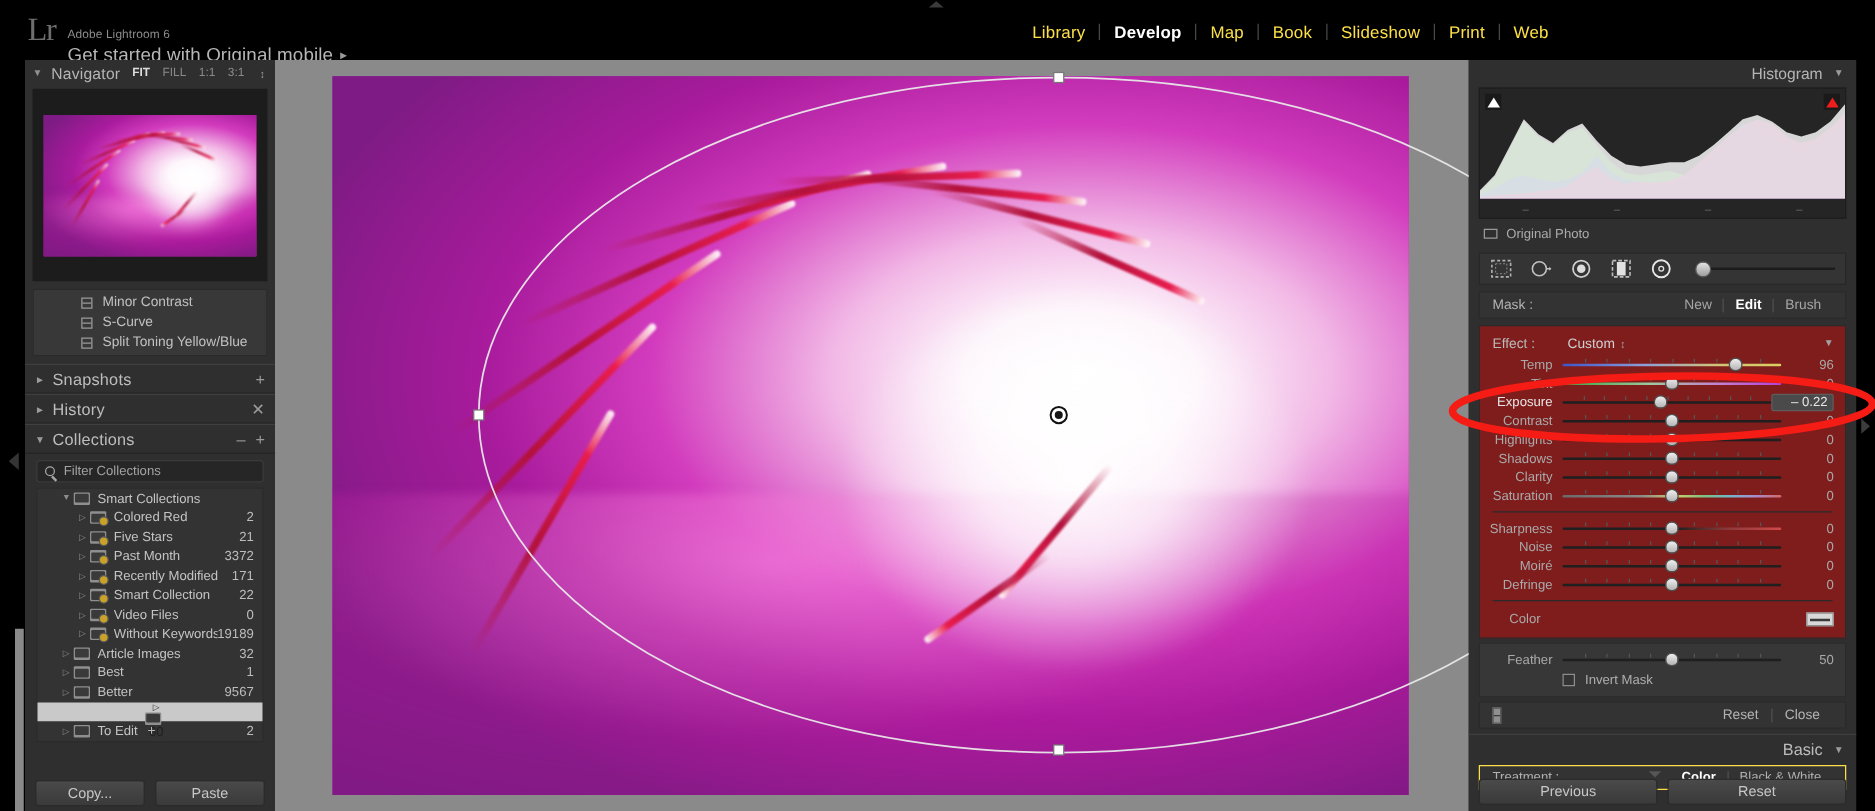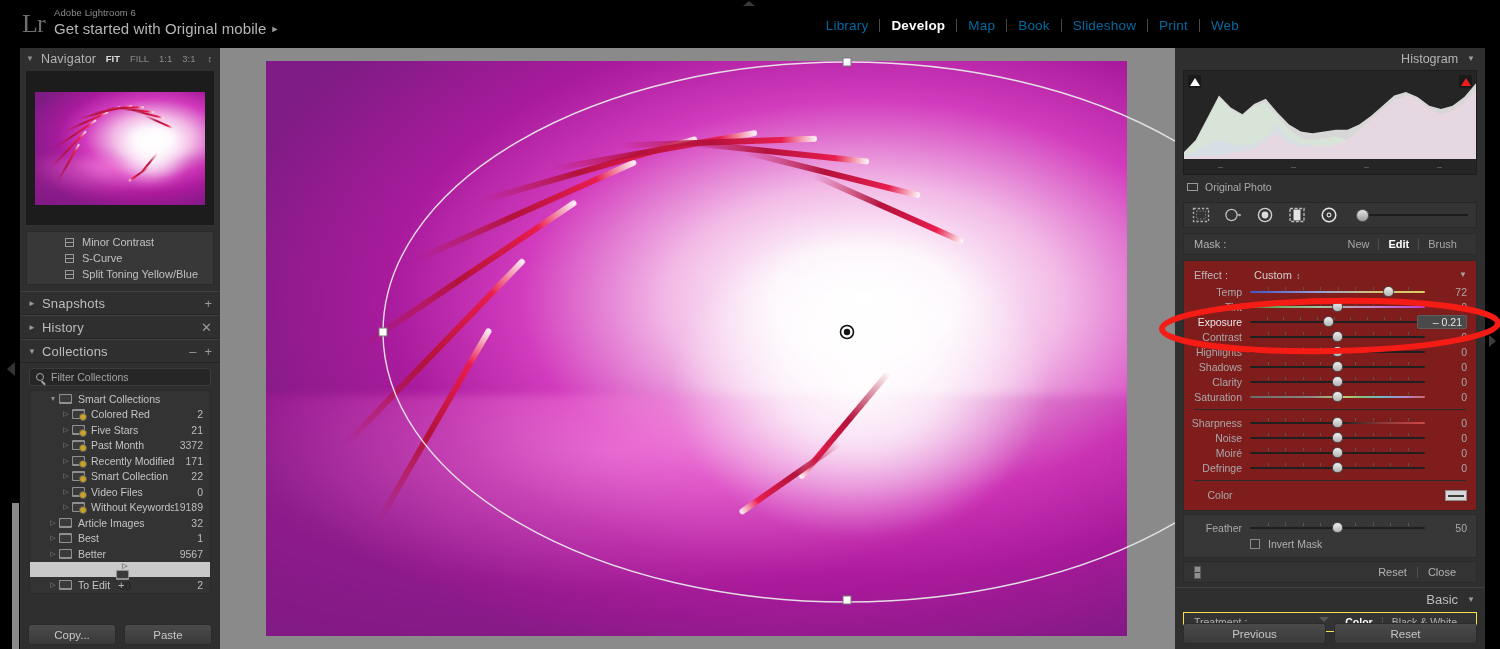--- a/index.html
+++ b/index.html
@@ -15,32 +15,32 @@
   
   .topbar {
     position: absolute; left: 0; top: 0; width: 1268px; height: 48px;
     background: #000;
   }
   .lr-logo {
     position: absolute; left: 22px; top: 9px;
     font-size: 26px; color: #6e6e6e; letter-spacing: -1px;
     font-family: "Liberation Serif", serif; line-height: 30px;
   }
-  .id-plate { position: absolute; left: 54px; top: 6px; }
+  .id-plate { position: absolute; left: 54px; top: 21px; }
   .id-plate .small {
     font-size: 9.5px; color: #8d8d8d; line-height: 13px; letter-spacing: .1px;
   }
   .id-plate .big {
     font-size: 15px; color: #b6b6b6; line-height: 20px; letter-spacing: .1px;
   }
   .id-plate .big .tri { font-size: 9px; color: #9a9a9a; vertical-align: 2px; margin-left: 4px; }
 
   .modules { position: absolute; right: 18px; top: 18px; display: flex; align-items: center; }
   .modules .m {
-    font-size: 13.5px; color: #0369a1; padding: 0 11px; cursor: default; letter-spacing: .2px;
+    font-size: 13.5px; color: #fde047; padding: 0 11px; cursor: default; letter-spacing: .2px;
   }
   .modules .m.active { color: #fff; font-weight: bold; }
   .modules .sep { width: 1px; height: 13px; background: #484848; }
 
   .top-arrow {
     position: absolute; left: 743px; top: 1px;
     width: 0; height: 0; border-left: 6px solid transparent; border-right: 6px solid transparent;
     border-bottom: 5px solid #3a3a3a;
   }
 
@@ -679,21 +679,21 @@
               <div class="tk" style="left: 20%;"></div>
               <div class="tk" style="left: 30%;"></div>
               <div class="tk" style="left: 40%;"></div>
               <div class="tk" style="left: 50%;"></div>
               <div class="tk" style="left: 60%;"></div>
               <div class="tk" style="left: 70%;"></div>
               <div class="tk" style="left: 80%;"></div>
               <div class="tk" style="left: 90%;"></div>
               <div class="knob" style="left: 79%;"></div>
             </div>
-            <div class="val">72</div>
+            <div class="val">96</div>
           </div>
           <div class="srow">
             <div class="name">Tint</div>
             <div class="sl">
               <div class="trk tint"></div>
               <div class="tk" style="left: 10%;"></div>
               <div class="tk" style="left: 20%;"></div>
               <div class="tk" style="left: 30%;"></div>
               <div class="tk" style="left: 40%;"></div>
               <div class="tk" style="left: 50%;"></div>
@@ -713,21 +713,21 @@
               <div class="tk" style="left: 20%;"></div>
               <div class="tk" style="left: 30%;"></div>
               <div class="tk" style="left: 40%;"></div>
               <div class="tk" style="left: 50%;"></div>
               <div class="tk" style="left: 60%;"></div>
               <div class="tk" style="left: 70%;"></div>
               <div class="tk" style="left: 80%;"></div>
               <div class="tk" style="left: 90%;"></div>
               <div class="knob" style="left: 47%;"></div>
             </div>
-            <div class="val">– 0.21</div>
+            <div class="val">– 0.22</div>
           </div>
           <div class="srow">
             <div class="name">Contrast</div>
             <div class="sl">
               <div class="trk"></div>
               <div class="tk" style="left: 10%;"></div>
               <div class="tk" style="left: 20%;"></div>
               <div class="tk" style="left: 30%;"></div>
               <div class="tk" style="left: 40%;"></div>
               <div class="tk" style="left: 50%;"></div>

